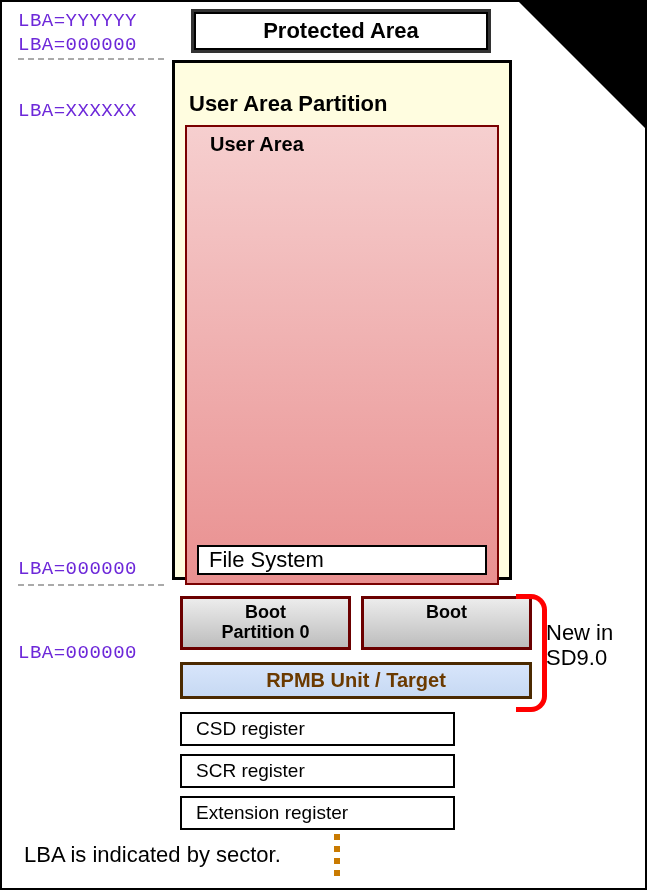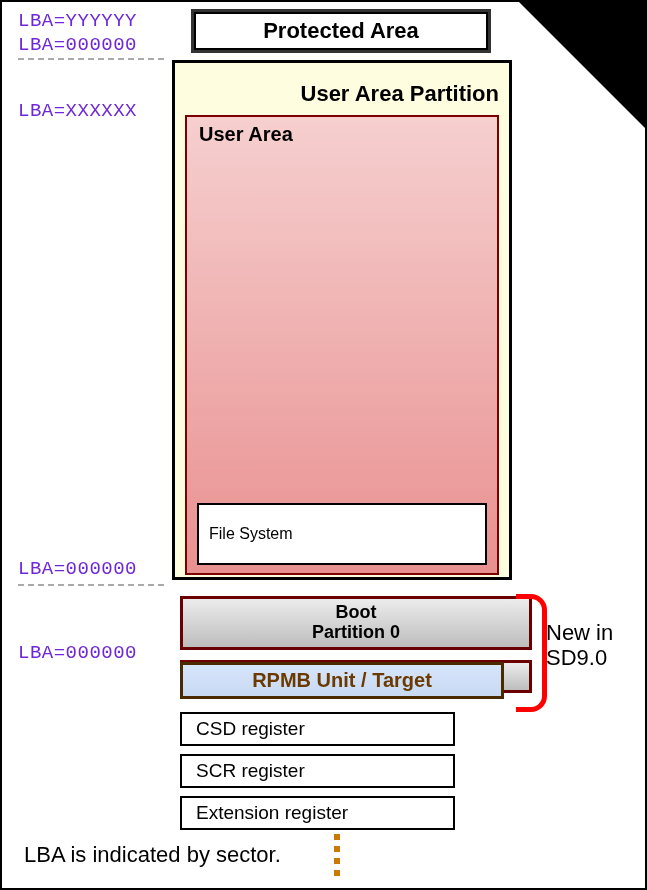--- a/index.html
+++ b/index.html
@@ -60,73 +60,71 @@
     width: 340px;
     height: 520px;
     background: #fffde0;
     border: 3px solid #000;
     box-sizing: border-box;
     padding: 8px 10px 10px 10px;
   }
   .up-title {
     font-weight: bold;
     font-size: 22px;
-    margin: 10px 0 8px 4px;
-    text-align: right;
+    margin: 20px 0 8px 4px;
   }
   .user-area {
     background: linear-gradient(#f6cfcf, #e99090);
     border: 2px solid #7a0000;
     height: 460px;
     position: relative;
     box-sizing: border-box;
     padding: 6px 8px 8px 8px;
   }
   .ua-title {
     font-weight: bold;
     font-size: 20px;
-    margin-left: 4px;
+    margin-left: 15px;
   }
   .ua-bottom {
     position: absolute;
     left: 10px;
     right: 10px;
     bottom: 8px;
   }
   .plain-box {
     background: #fff;
     border: 2px solid #000;
-    font-size: 16px;
-    padding: 20px 10px;
+    font-size: 22px;
+    padding: 0 10px;
     margin-top: 8px;
   }
   .boot-row {
     position: absolute;
     left: 178px;
     top: 594px;
     width: 352px;
     display: flex;
     gap: 10px;
-    flex-direction: column;
   }
   .boot {
     flex: 1;
     background: linear-gradient(#ececec, #bdbdbd);
     border: 3px solid #6b0000;
     text-align: center;
     font-weight: bold;
     font-size: 18px;
     line-height: 1.1;
     padding: 4px 2px;
   }
   .rpmb {
     position: absolute;
     left: 178px;
     top: 660px;
-    width: 324px;
+    width: 352px;
     background: linear-gradient(#d7e5fb, #c7d9f3);
     border: 3px solid #4b2a00;
     text-align: center;
     font-weight: bold;
     font-size: 20px;
     color: #6b3a00;
     padding: 4px 0;
     box-sizing: border-box;
   }
   .reg {

